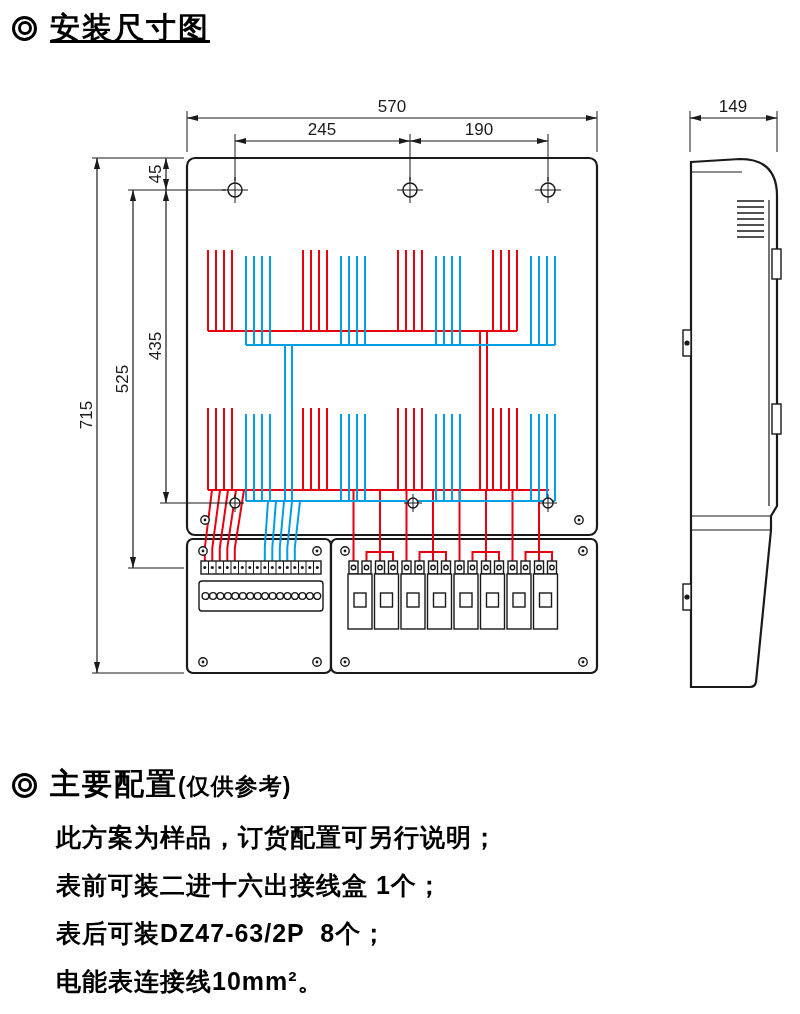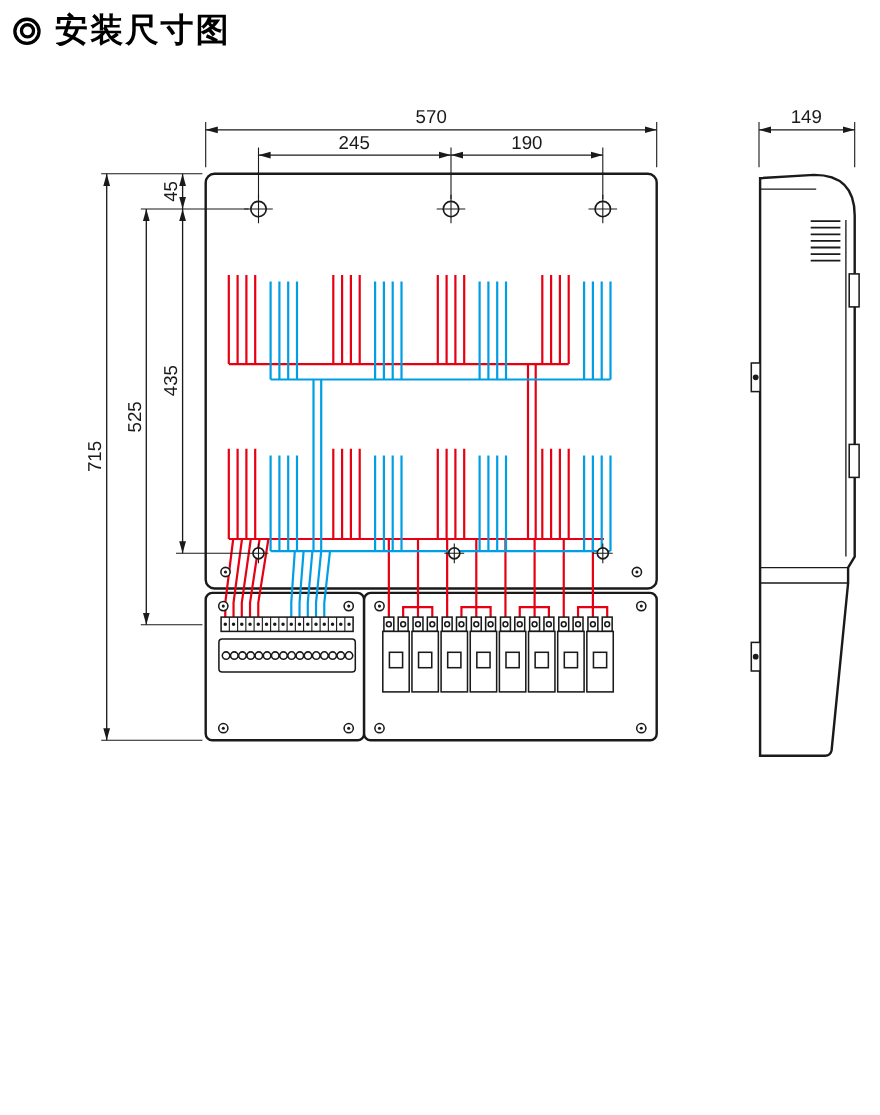--- a/index.html
+++ b/index.html
@@ -43,21 +43,21 @@
   .ext{stroke:var(--ink);stroke-width:1;fill:none;}
   .screw{fill:#fff;stroke:var(--ink);stroke-width:1.4;}
   .dot{fill:var(--ink);}
   .dots{stroke:var(--ink);stroke-width:3.2;stroke-dasharray:0 7.5;stroke-linecap:round;fill:none;}
 </style>
 </head>
 <body>
 
 <div class="page">
 
-  <div class="sec-head" style="left:12px;top:10px;">
+  <div class="sec-head" style="left:12px;top:10px;text-decoration:underline;">
     <span class="bullseye"></span>
     <h1 class="h1">安装尺寸图</h1>
   </div>
 
   <svg class="diagram-svg" width="800" height="730" viewBox="0 0 800 730">
     <defs>
       <marker id="arr" viewBox="0 0 10 8" refX="10" refY="4" markerWidth="11" markerHeight="9" orient="auto-start-reverse" markerUnits="userSpaceOnUse">
         <path d="M10 4L0 1.2L0 6.8Z" fill="#1a1a1a"></path>
       </marker>
     </defs>
@@ -227,14 +227,24 @@
       <text class="dim" x="322" y="135" text-anchor="middle">245</text>
       <text class="dim" x="479" y="135" text-anchor="middle">190</text>
       <text class="dim" x="733" y="112" text-anchor="middle">149</text>
       <text class="dim" transform="translate(92,415) rotate(-90)" text-anchor="middle">715</text>
       <text class="dim" transform="translate(128,379) rotate(-90)" text-anchor="middle">525</text>
       <text class="dim" transform="translate(161,174) rotate(-90)" text-anchor="middle">45</text>
       <text class="dim" transform="translate(161,346) rotate(-90)" text-anchor="middle">435</text>
     </g>
   </svg>
 
+  <section class="config">
+    <div class="sec-head">
+      <span class="bullseye"></span>
+      <h2 class="h2"><span>主要配置</span><span class="h2-sub">(仅供参考)</span></h2>
+    </div>
+    <p class="cfg-line">此方案为样品，订货配置可另行说明；</p>
+    <p class="cfg-line">表前可装二进十六出接线盒 1个；</p>
+    <p class="cfg-line">表后可装DZ47-63/2P  8个；</p>
+    <p class="cfg-line">电能表连接线10mm²。</p>
+  </section>
 
 </div>
 
 </body></html>

